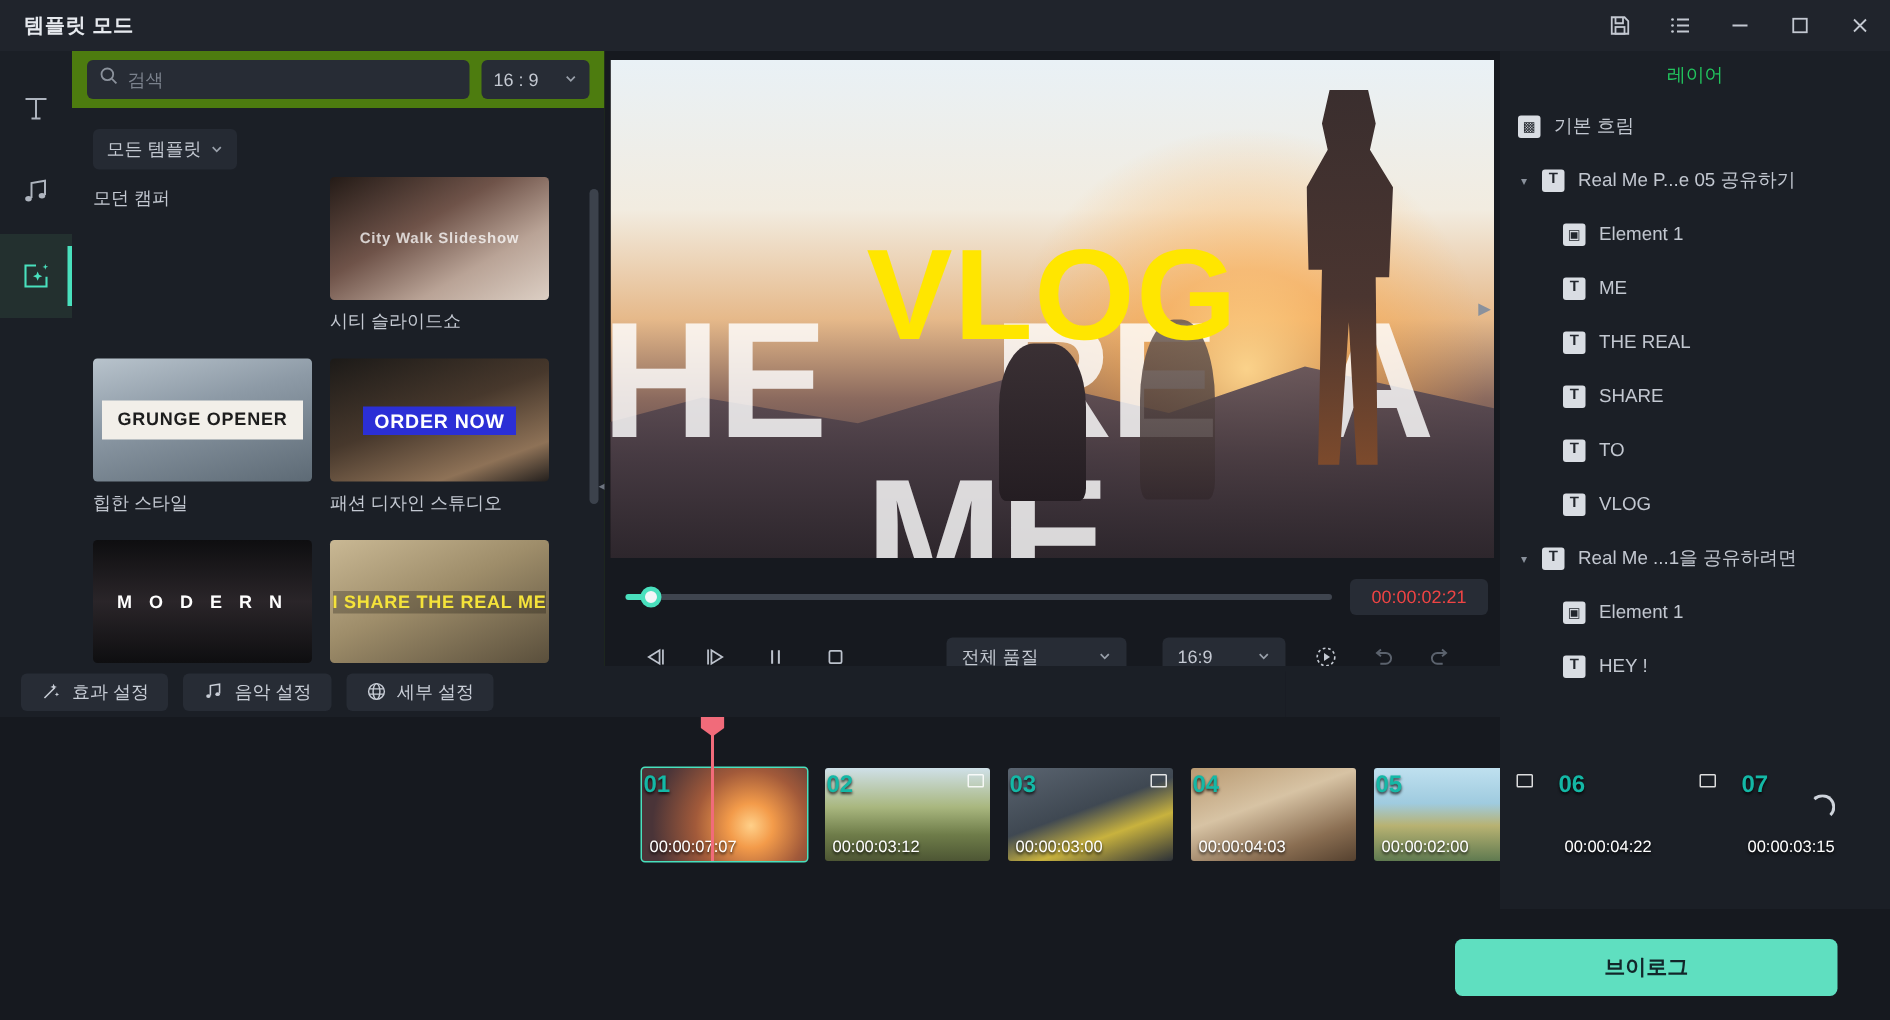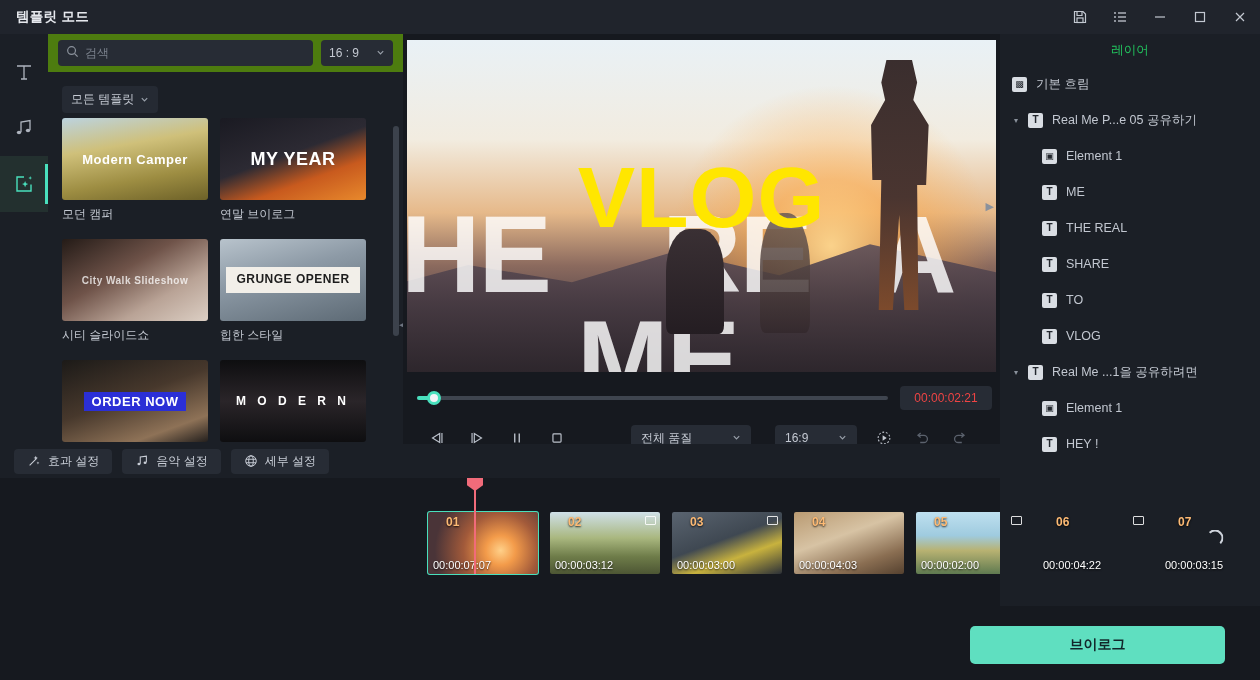--- a/index.html
+++ b/index.html
@@ -239,22 +239,22 @@
   .strip-inner {
     position: absolute; top: 34px; left: 428px; display: flex; gap: 12px;
   }
   .clip {
     position: relative; width: 110px; height: 62px; border-radius: 2px;
     overflow: hidden; background: #0d0f13; cursor: pointer;
   }
   .clip.selected { outline: 2px solid #49e0bd; outline-offset: -1px; }
   .clip-art { position: absolute; inset: 0; }
   .clip-num {
-    position: absolute; left: 18px; top: 3px; font-size: 12px; font-weight: 700;
-    color: #fdba74; text-shadow: 0 1px 2px rgba(0,0,0,.8); z-index: 2;
+    position: absolute; left: 1px; top: 3px; font-size: 16px; font-weight: 700;
+    color: #14b8a6; text-shadow: 0 1px 2px rgba(0,0,0,.8); z-index: 2;
   }
   .clip-time {
     position: absolute; left: 5px; bottom: 3px; font-size: 11px; color: #fff;
     text-shadow: 0 1px 2px rgba(0,0,0,.85); z-index: 2; margin-top: 36px;
   }
   .clip-badge {
     position: absolute; right: 4px; top: 4px; width: 11px; height: 9px;
     border: 1px solid rgba(255,255,255,.85); border-radius: 1px; z-index: 2;
   }
   .spinner {
@@ -416,34 +416,21 @@
             <svg width="9" height="9" viewBox="0 0 10 10" fill="none" stroke="#99a0aa" stroke-width="1.3">
                 <path d="M2 3.5L5 6.5 8 3.5"></path>
               </svg>
           </span>
         </div>
       </div>
 
       <div class="tpl-scroll">
         <div class="tpl-grid" id="tplGrid">
             <div class="tpl-card">
-              <div class="tpl-thumb art-camper">
-                <div class="tpl-ov">
-                  <div class="t1" style="font-size: 13px; color: rgb(255, 255, 255);">Modern Camper</div>
-                </div>
-              </div>
               <div class="tpl-label">모던 캠퍼</div>
-            </div>
-            <div class="tpl-card">
-              <div class="tpl-thumb art-myyear">
-                <div class="tpl-ov">
-                  <div class="t1" style="font-size: 18px; color: rgb(255, 255, 255);">MY YEAR</div>
-                </div>
-              </div>
-              <div class="tpl-label">연말 브이로그</div>
             </div>
             <div class="tpl-card">
               <div class="tpl-thumb art-city">
                 <div class="tpl-ov">
                   <div class="t1" style="font-size: 10px; color: rgba(255, 255, 255, 0.75);">City Walk Slideshow</div>
                 </div>
               </div>
               <div class="tpl-label">시티 슬라이드쇼</div>
             </div>
             <div class="tpl-card">

